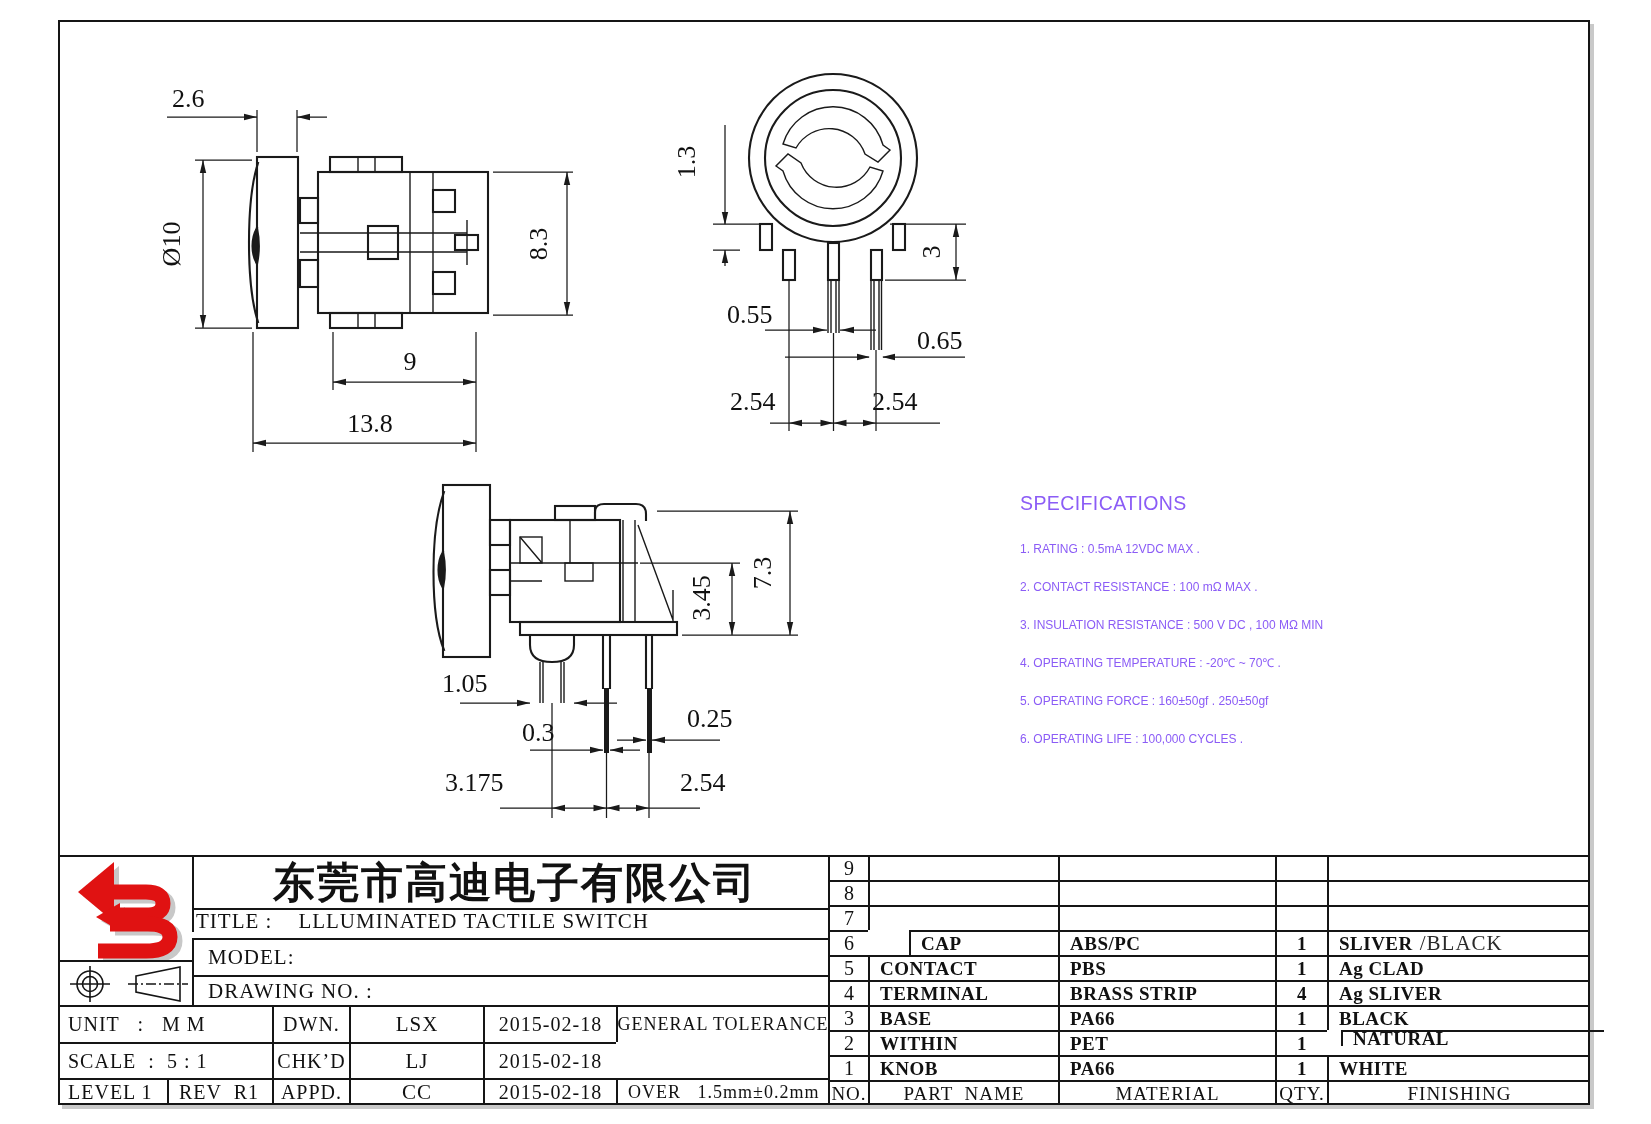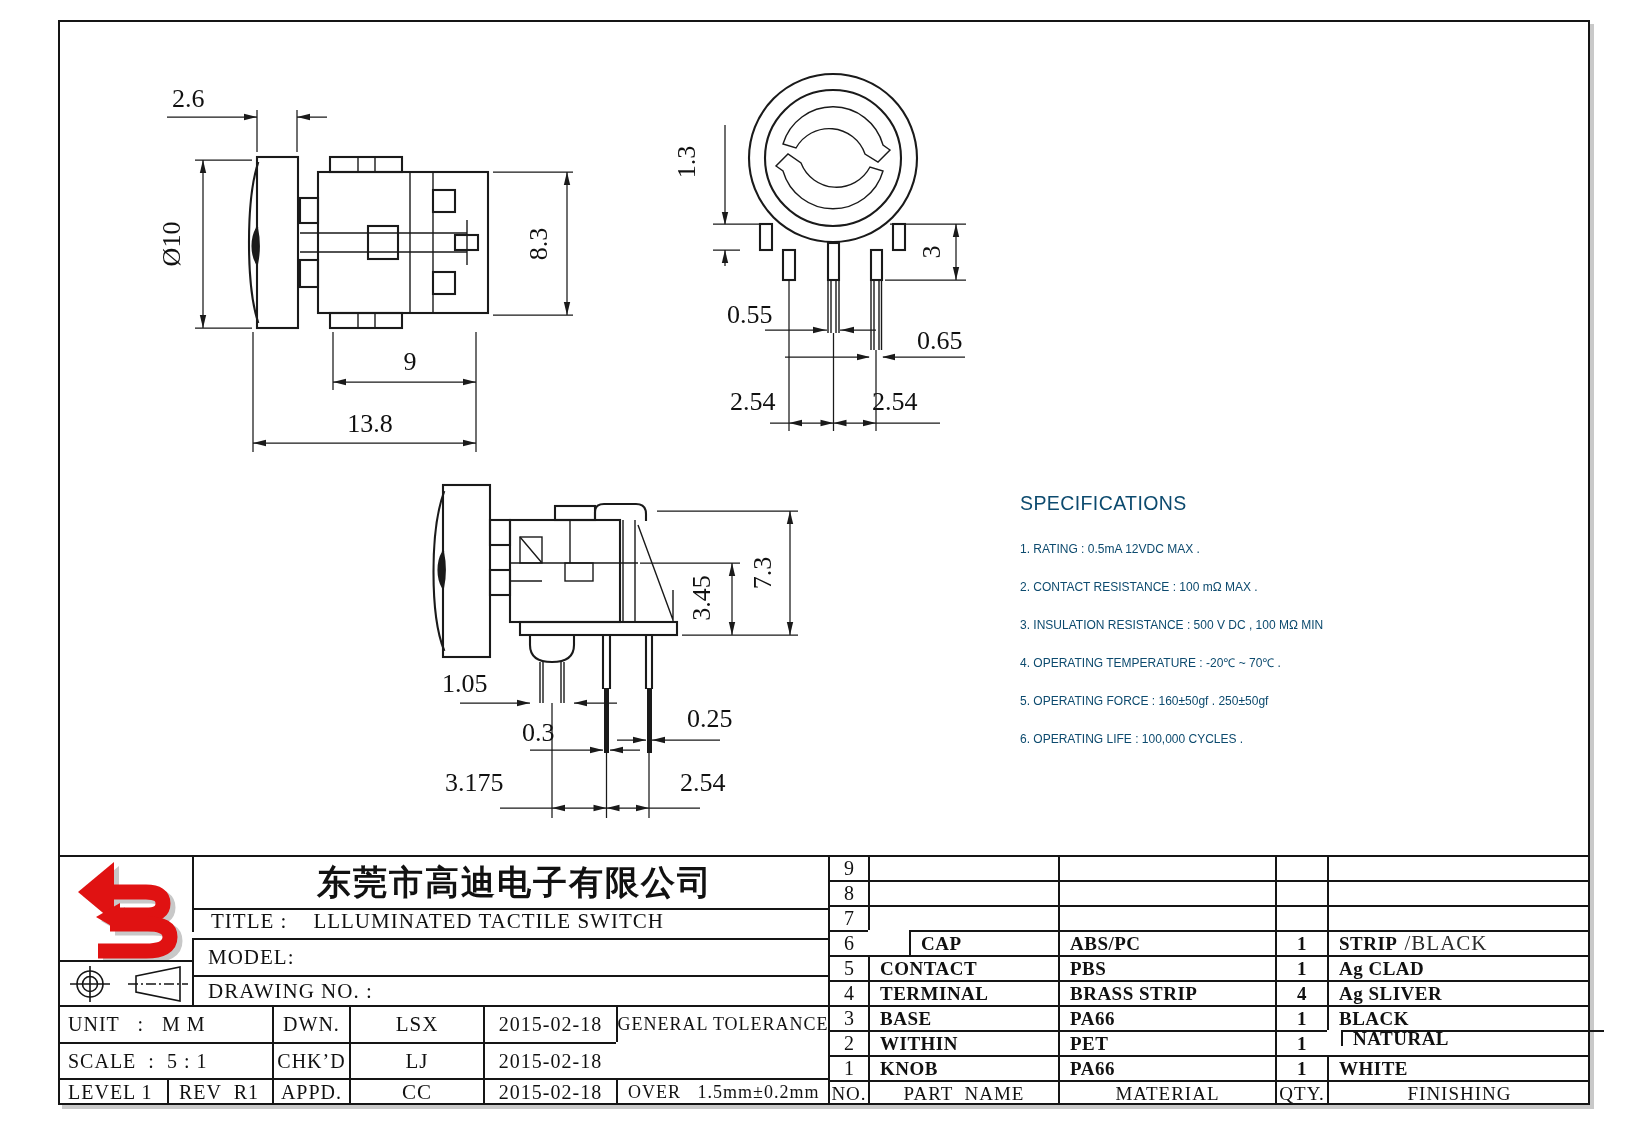--- a/index.html
+++ b/index.html
@@ -6,29 +6,29 @@
   .page{position:relative;width:1651px;height:1124px;background:#ffffff;overflow:hidden;
         font-family:"Liberation Serif", serif;color:#111;}
   .frame{position:absolute;left:58px;top:20px;width:1532px;height:1085px;
          border:2.5px solid #151515;box-sizing:border-box;box-shadow:4px 4px 0 #c9c9c9;}
   
   .c{position:absolute;box-sizing:border-box;border-left:2px solid #151515;border-top:2px solid #151515;
      display:flex;align-items:center;justify-content:center;white-space:pre;overflow:hidden;
      font-size:20px;color:#111;}
   .no-bl{border-left:none;}
   .al{justify-content:flex-start;padding-left:10px;}
-  .company{font-family:"Liberation Sans", sans-serif;font-weight:bold;font-size:34px;letter-spacing:2px;padding-left:8px;}
+  .company{font-family:"Liberation Sans", sans-serif;font-weight:bold;font-size:42px;letter-spacing:2px;padding-left:8px;}
   .cad{letter-spacing:1px;}
   .t21{font-size:21px;}
   .t18{font-size:18px;}
   .pname{font-weight:bold;font-size:19px;letter-spacing:0.5px;}
   .falt{font-weight:normal;font-size:21px;letter-spacing:1px;color:#2a2a2a;padding-left:7px;}
   .hdrc{font-size:19px;letter-spacing:1px;}
   
-  .specs{position:absolute;left:1020px;top:492px;width:575px;font-family:"Liberation Sans", sans-serif;color:#0c4a6e;}
+  .specs{position:absolute;left:1020px;top:492px;width:575px;font-family:"Liberation Sans", sans-serif;color:#8b5cf6;}
   .specs .sp-title{font-size:19.5px;letter-spacing:0.4px;margin-bottom:15px;}
   .specs .sp-line{font-size:12px;line-height:38px;white-space:pre;}
   
   svg{position:absolute;overflow:visible;}
   .part{stroke:#1a1a1a;fill:none;stroke-width:2.1px;stroke-linecap:square;}
   .thin{stroke:#1a1a1a;fill:none;stroke-width:1.4px;}
   .dim{stroke:#1a1a1a;fill:none;stroke-width:1.25px;}
   .ah{fill:#1a1a1a;stroke:none;}
   text.dt{font-family:"Liberation Serif", serif;font-size:26px;fill:#111;stroke:none;}
   .proj{stroke:#151515;fill:none;stroke-width:1.6px;}
@@ -224,21 +224,21 @@
       <g class="proj">
         <circle cx="32" cy="23" r="13"></circle>
           <circle cx="32" cy="23" r="7.5"></circle>
         <path d="M12,23 H52 M32,5 V41"></path>
         <path d="M78,15 L122,6 L122,40 L78,31 Z"></path>
         <path d="M70,23 H130" stroke-dasharray="10 3 2 3"></path>
       </g>
     </svg>
   </div>
   <div class="c company" style="left:192px;top:855px;width:636px;height:53px">东莞市高迪电子有限公司</div>
-  <div class="c al cad t21" style="left:192px;top:908px;width:636px;height:24px;padding-left:17px">
+  <div class="c al cad t21" style="left:192px;top:908px;width:636px;height:24px;padding-left:2px">
     <span>TITLE :</span><span style="width:26px"></span><span>LLLUMINATED TACTILE SWITCH</span>
   </div>
   <div class="c al cad t21" style="left:192px;top:938px;width:636px;height:37px;padding-left:14px">MODEL:</div>
   <div class="c al cad t21" style="left:192px;top:975px;width:636px;height:30px;padding-left:14px">DRAWING NO. :</div>
 
   <div class="c no-bl al cad" style="left:58px;top:1005px;width:214px;height:37px">UNIT   :   M M</div>
   <div class="c cad" style="left:272px;top:1005px;width:77px;height:37px">DWN.</div>
   <div class="c cad t21" style="left:349px;top:1005px;width:134px;height:37px">LSX</div>
   <div class="c cad" style="left:483px;top:1005px;width:133px;height:37px">2015-02-18</div>
   <div class="c cad t18" style="left:616px;top:1005px;width:212px;height:37px">GENERAL TOLERANCE</div>
@@ -270,21 +270,21 @@
   <div class="c" style="left:828px;top:905px;width:40px;height:25px">7</div>
   <div class="c al pname" style="left:868px;top:905px;width:190px;height:25px"></div>
   <div class="c al pname" style="left:1058px;top:905px;width:217px;height:25px"></div>
   <div class="c pname" style="left:1275px;top:905px;width:52px;height:25px"></div>
   <div class="c al pname" style="left:1327px;top:905px;width:263px;height:25px"></div>
 
   <div class="c" style="left:828px;top:930px;width:40px;height:25px">6</div>
   <div class="c al pname" style="left:909px;top:930px;width:190px;height:25px">CAP</div>
   <div class="c al pname" style="left:1058px;top:930px;width:217px;height:25px">ABS/PC</div>
   <div class="c pname" style="left:1275px;top:930px;width:52px;height:25px">1</div>
-  <div class="c al pname" style="left:1327px;top:930px;width:263px;height:25px"><span>STRIP</span><span class="falt">/BLACK</span></div>
+  <div class="c al pname" style="left:1327px;top:930px;width:263px;height:25px"><span>SLIVER</span><span class="falt">/BLACK</span></div>
 
   <div class="c" style="left:828px;top:955px;width:40px;height:25px">5</div>
   <div class="c al pname" style="left:868px;top:955px;width:190px;height:25px">CONTACT</div>
   <div class="c al pname" style="left:1058px;top:955px;width:217px;height:25px">PBS</div>
   <div class="c pname" style="left:1275px;top:955px;width:52px;height:25px">1</div>
   <div class="c al pname" style="left:1327px;top:955px;width:263px;height:25px">Ag CLAD</div>
 
   <div class="c" style="left:828px;top:980px;width:40px;height:25px">4</div>
   <div class="c al pname" style="left:868px;top:980px;width:190px;height:25px">TERMINAL</div>
   <div class="c al pname" style="left:1058px;top:980px;width:217px;height:25px">BRASS STRIP</div>

